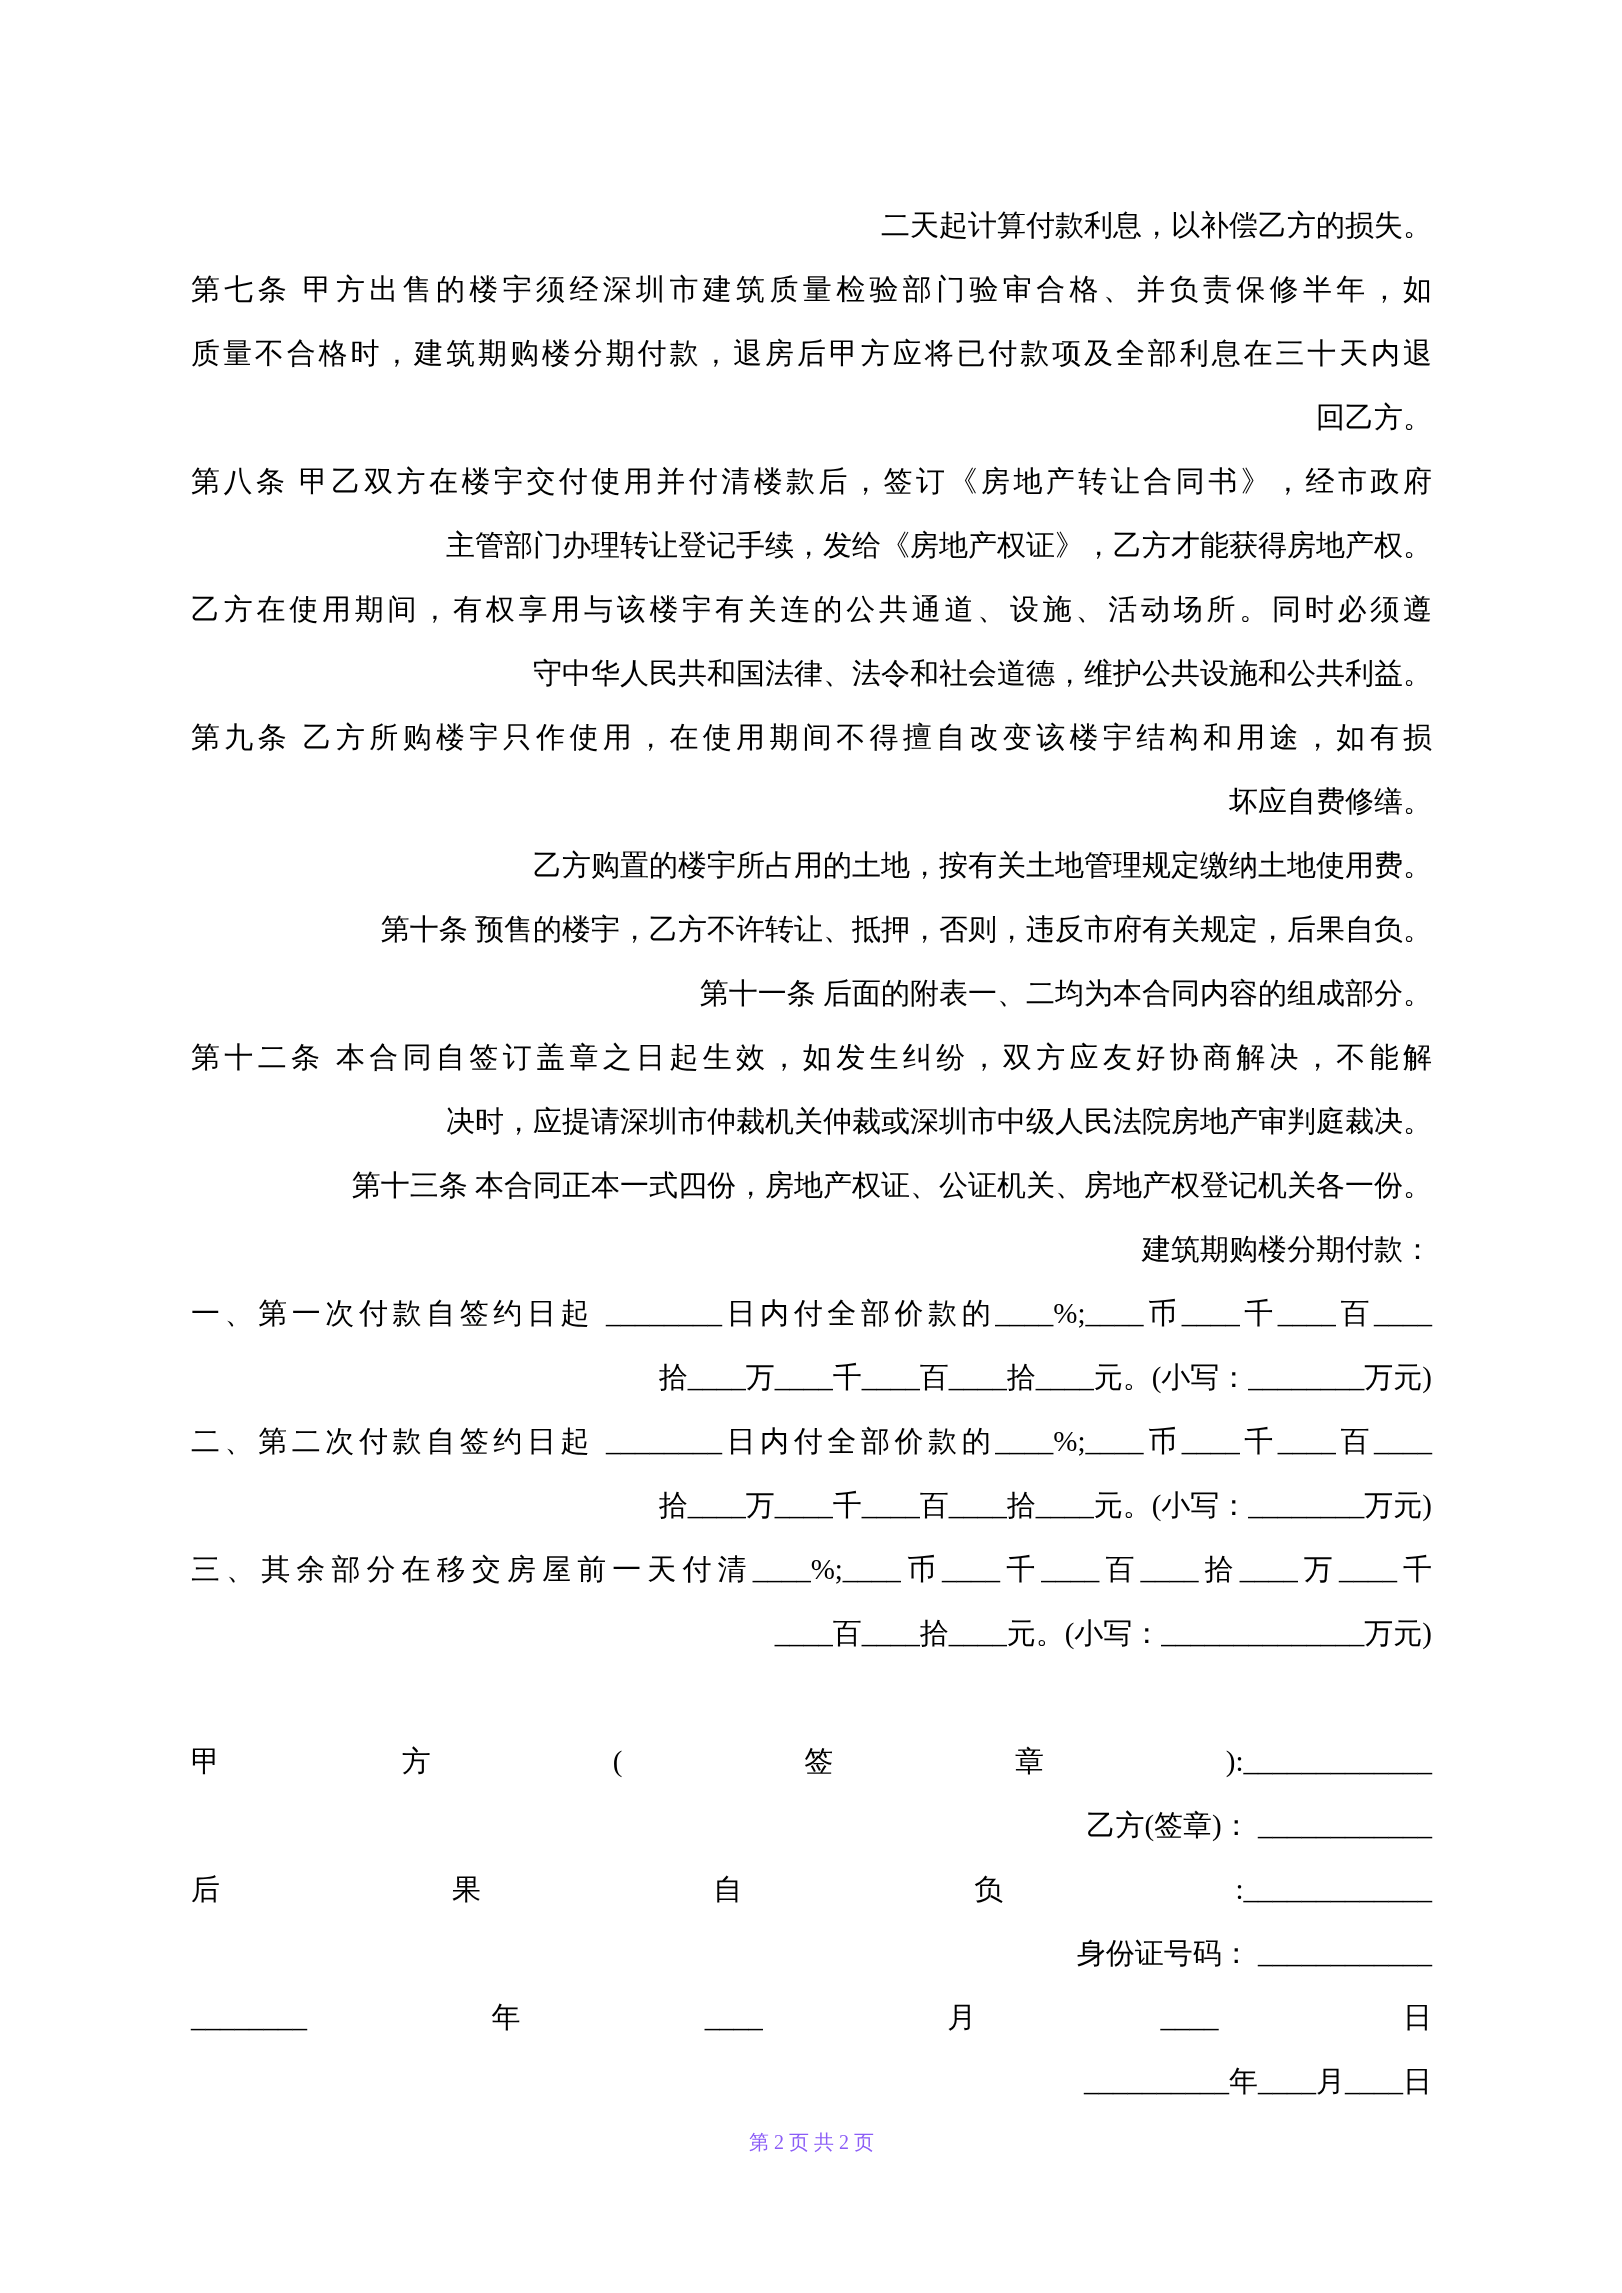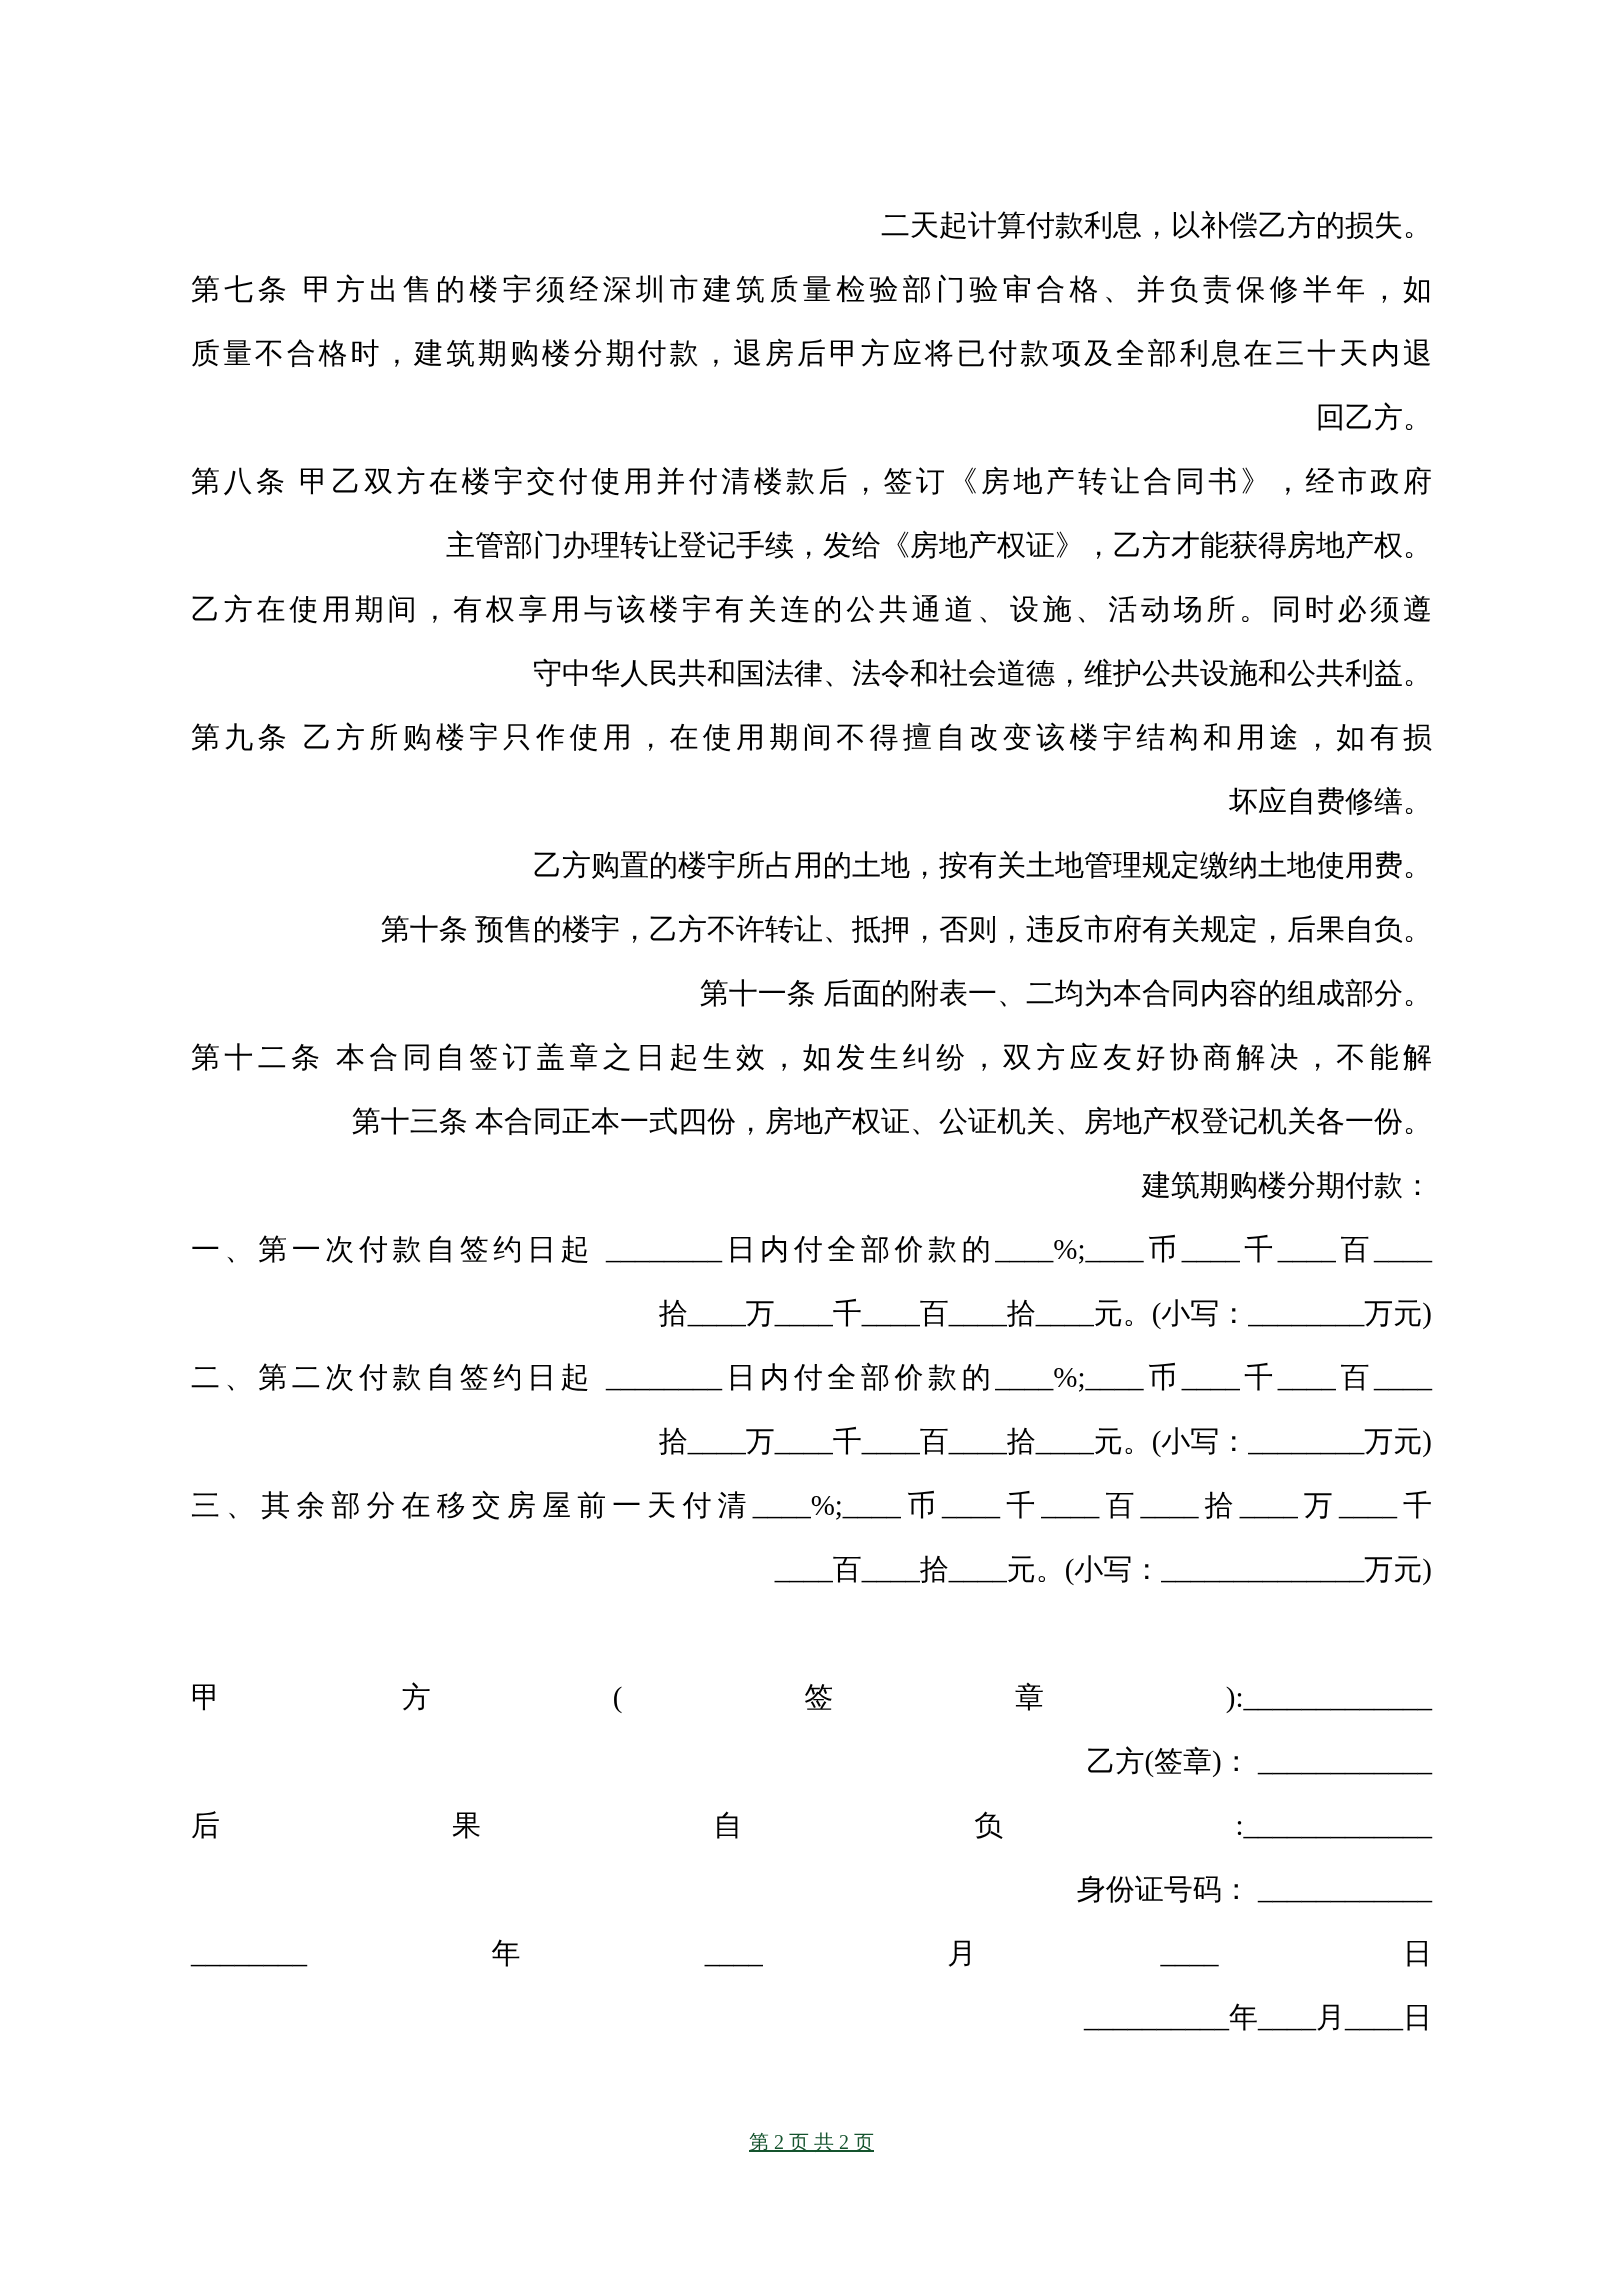--- a/index.html
+++ b/index.html
@@ -38,22 +38,21 @@
   }
   .footer {
     position: absolute;
     left: 0;
     right: 0;
     top: 2120px;
     height: 44px;
     line-height: 44px;
     text-align: center;
     font-size: 20px;
-    color: #14532d;
-    text-decoration: underline;
+    color: #8b5cf6;
   }
 </style>
 </head>
 <body>
 
 <div class="page">
   <div class="content">
       <div class="line left">二天起计算付款利息，以补偿乙方的损失。</div>
       <div class="line justify">第七条 甲方出售的楼宇须经深圳市建筑质量检验部门验审合格、并负责保修半年，如</div>
       <div class="line justify">质量不合格时，建筑期购楼分期付款，退房后甲方应将已付款项及全部利息在三十天内退</div>
@@ -61,20 +60,21 @@
       <div class="line justify">第八条 甲乙双方在楼宇交付使用并付清楼款后，签订《房地产转让合同书》，经市政府</div>
       <div class="line left">主管部门办理转让登记手续，发给《房地产权证》，乙方才能获得房地产权。</div>
       <div class="line justify">乙方在使用期间，有权享用与该楼宇有关连的公共通道、设施、活动场所。同时必须遵</div>
       <div class="line left">守中华人民共和国法律、法令和社会道德，维护公共设施和公共利益。</div>
       <div class="line justify">第九条 乙方所购楼宇只作使用，在使用期间不得擅自改变该楼宇结构和用途，如有损</div>
       <div class="line left">坏应自费修缮。</div>
       <div class="line left">乙方购置的楼宇所占用的土地，按有关土地管理规定缴纳土地使用费。</div>
       <div class="line left">第十条 预售的楼宇，乙方不许转让、抵押，否则，违反市府有关规定，后果自负。</div>
       <div class="line left">第十一条 后面的附表一、二均为本合同内容的组成部分。</div>
       <div class="line justify">第十二条 本合同自签订盖章之日起生效，如发生纠纷，双方应友好协商解决，不能解</div>
+      <div class="line left">决时，应提请深圳市仲裁机关仲裁或深圳市中级人民法院房地产审判庭裁决。</div>
       <div class="line left">第十三条 本合同正本一式四份，房地产权证、公证机关、房地产权登记机关各一份。</div>
       <div class="line left">建筑期购楼分期付款：</div>
       <div class="line justify">一、第一次付款自签约日起 ________日内付全部价款的____%;____币____千____百____</div>
       <div class="line left">拾____万____千____百____拾____元。(小写：________万元)</div>
       <div class="line justify">二、第二次付款自签约日起 ________日内付全部价款的____%;____币____千____百____</div>
       <div class="line left">拾____万____千____百____拾____元。(小写：________万元)</div>
       <div class="line justify">三、其余部分在移交房屋前一天付清____%;____币____千____百____拾____万____千</div>
       <div class="line left">____百____拾____元。(小写：______________万元)</div>
       <div class="line blank"></div>
       <div class="line justify">甲方(签章):_____________</div>

